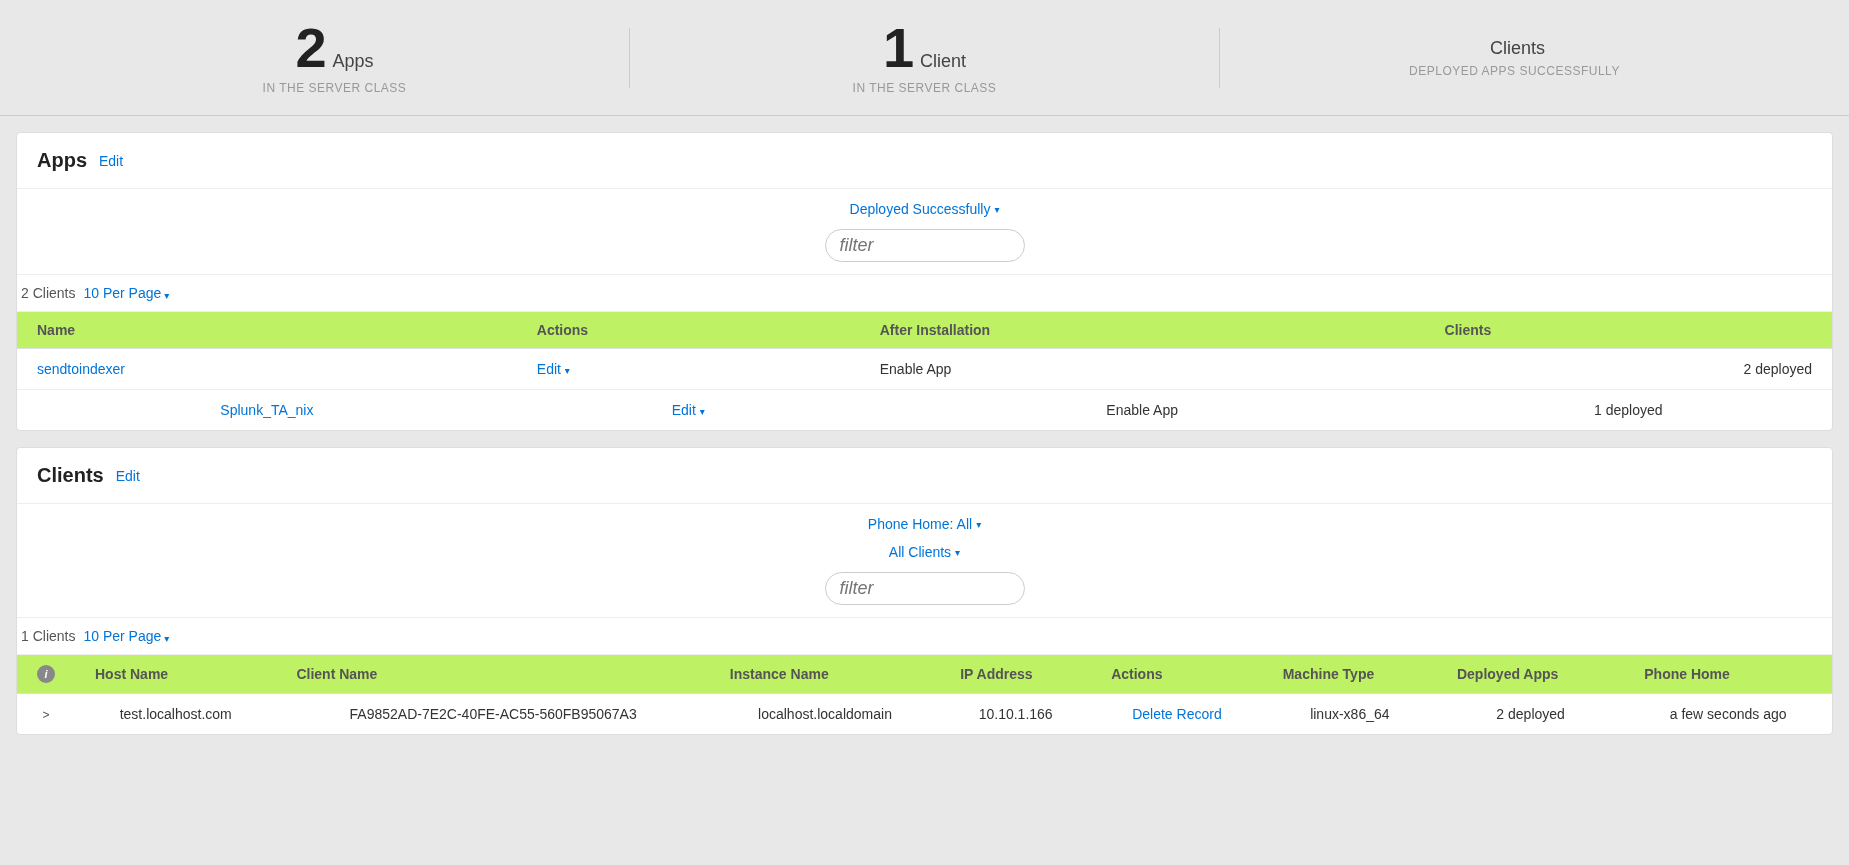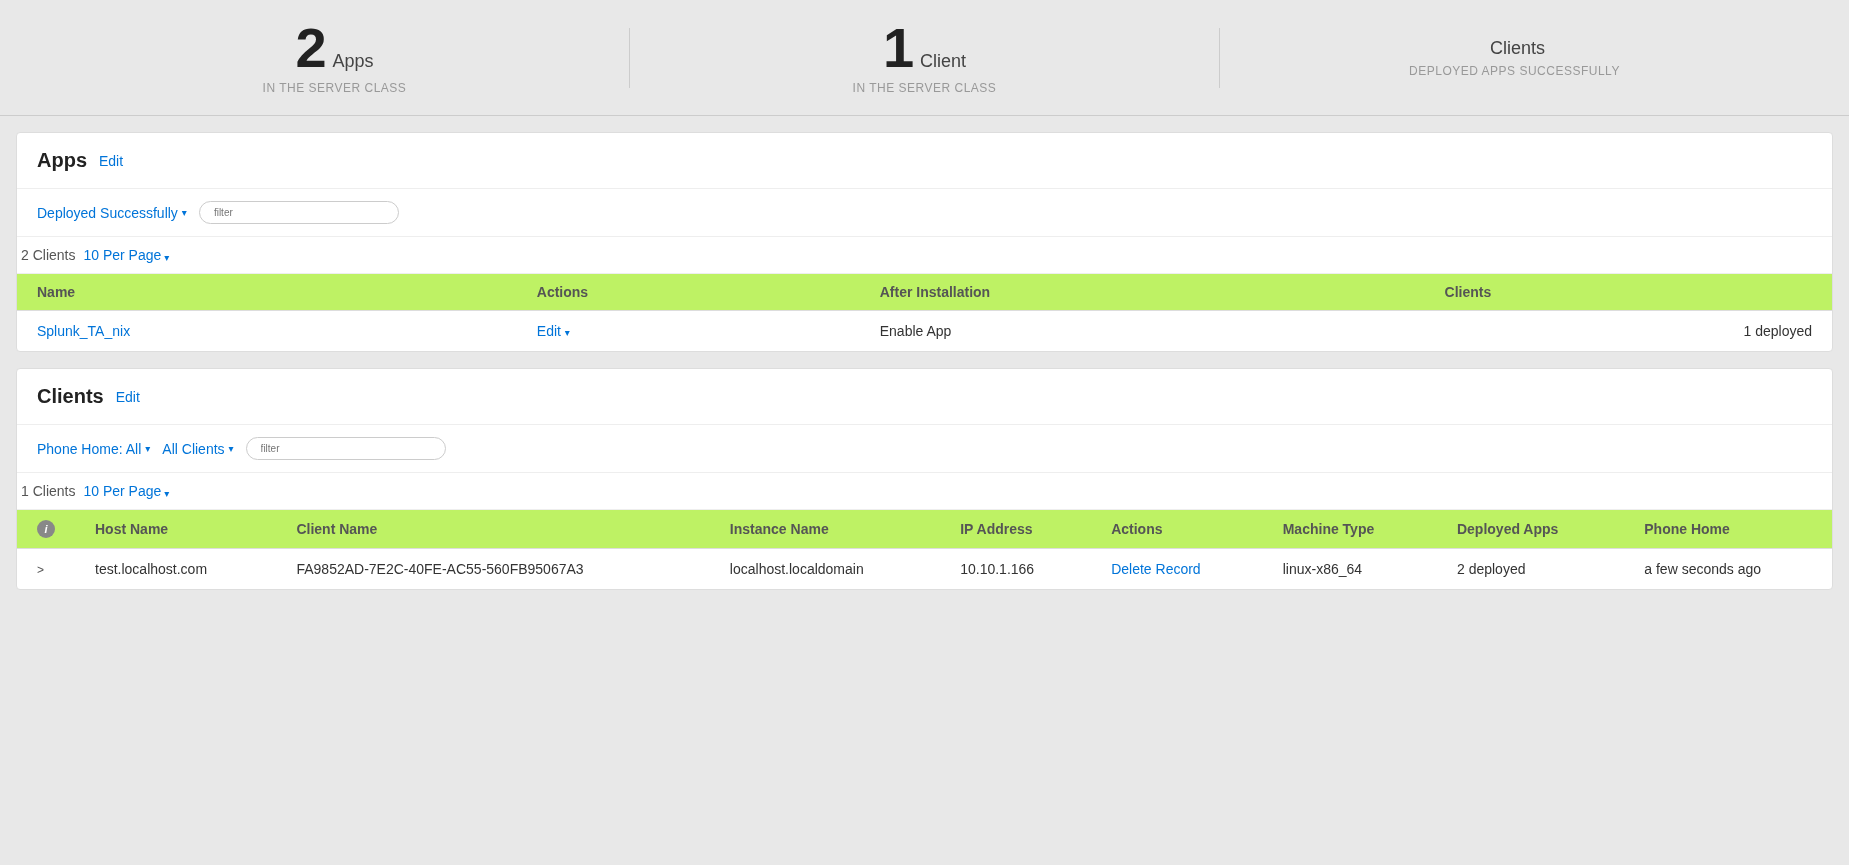--- a/index.html
+++ b/index.html
@@ -89,43 +89,45 @@
       text-decoration: none;
     }
 
     
     .filter-row {
       padding: 12px 20px;
       display: flex;
       align-items: center;
       gap: 12px;
       border-bottom: 1px solid #eee;
+      flex-direction: column;
     }
     .dropdown-btn {
       color: #0074d9;
       background: none;
       border: none;
       cursor: pointer;
       font-size: 14px;
       display: flex;
       align-items: center;
       gap: 4px;
     }
     .chevron {
       font-size: 10px;
       color: #0074d9;
     }
     .filter-input {
       border: 1px solid #ccc;
       border-radius: 20px;
       padding: 5px 14px;
-      font-size: 10px;
+      font-size: 18px;
       width: 200px;
       color: #404040;
       outline: none;
+      font-style: italic;
     }
 
     
     .pagination-row {
       padding: 10px 4px;
       display: flex;
       align-items: center;
       gap: 8px;
       border-bottom: 1px solid #eee;
       font-size: 14px;
@@ -155,21 +157,21 @@
       font-weight: 600;
       font-size: 14px;
       background: #bef264;
     }
     .data-table td {
       padding: 12px 20px;
       border-bottom: 1px solid #eee;
       font-size: 14px;
       color: #333;
     }
-    .data-table tr:last-child td { border-bottom: none; }
+    .data-table tr:last-child td { border-bottom: none; text-align: center; }
     .link-text {
       color: #0074d9;
       cursor: pointer;
     }
     .align-right { text-align: right; }
 
     
     .info-icon {
       display: inline-flex;
       align-items: center;
@@ -249,20 +251,29 @@
     <table class="data-table">
       <thead>
         <tr>
           <th>Name</th>
           <th>Actions</th>
           <th>After Installation</th>
           <th class="align-right">Clients</th>
         </tr>
       </thead>
       <tbody id="apps-tbody">
+      <tr>
+    <td><span class="link-text">sendtoindexer</span></td>
+    <td>
+      <span class="link-text">Edit</span>
+      <span class="chevron"> ▾</span>
+    </td>
+    <td>Enable App</td>
+    <td class="align-right">2 deployed</td>
+  </tr>
           <tr>
     <td><span class="link-text">Splunk_TA_nix</span></td>
     <td>
       <span class="link-text">Edit</span>
       <span class="chevron"> ▾</span>
     </td>
     <td>Enable App</td>
     <td class="align-right">1 deployed</td>
   </tr>
         </tbody>

